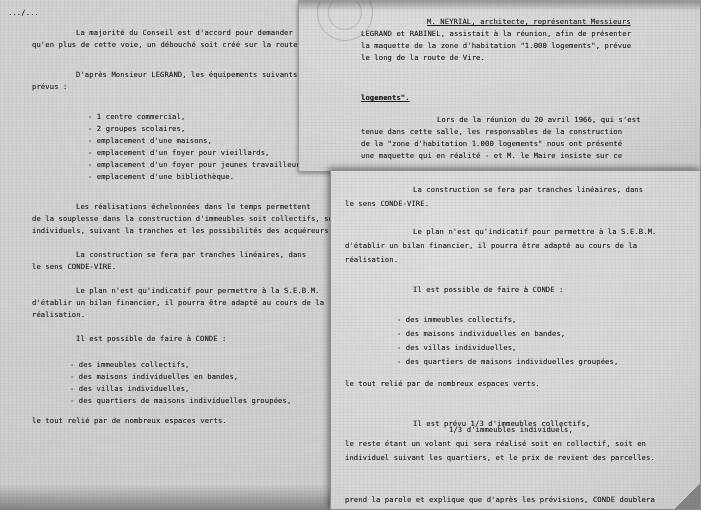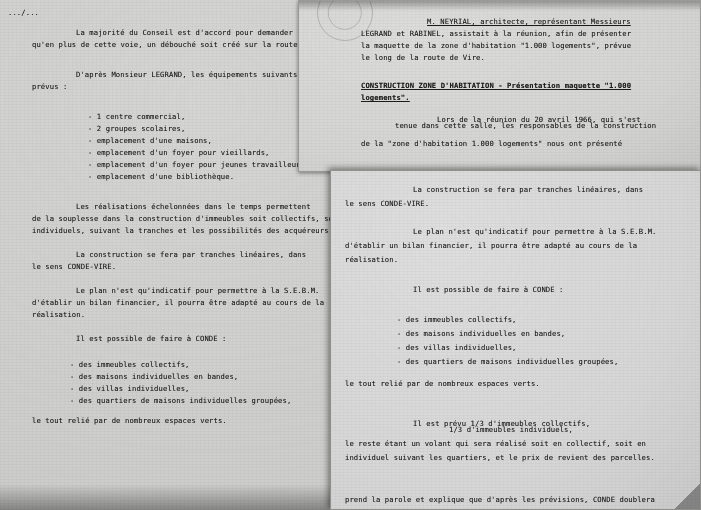--- a/index.html
+++ b/index.html
@@ -151,26 +151,26 @@
 
   <div class="sheet grain" id="sheet-top-right">
 
     <div class="stamp" style="left:18px;top:-16px;width:54px;height:54px;"></div>
 
     <div class="txt" style="left:128px;top:16px;text-decoration:underline;">M. NEYRIAL, architecte, représentant Messieurs</div>
     <div class="txt" style="left:62px;top:28px;">LEGRAND et RABINEL, assistait à la réunion, afin de présenter</div>
     <div class="txt" style="left:62px;top:40px;">la maquette de la zone d'habitation "1.000 logements", prévue</div>
     <div class="txt" style="left:62px;top:52px;">le long de la route de Vire.</div>
 
-    <div class="txt ul bold" style="left:62px;top:80px;">CONSTRUCTION ZONE D'HABITATION - Présentation maquette "1.000</div>
     <div class="txt ul bold" style="left:62px;top:92px;">logements".</div>
 
     <div class="txt" style="left:122px;top:114px;padding-left:16px;">Lors de la réunion du 20 avril 1966, qui s'est</div>
-    <div class="txt" style="left:62px;top:120px;margin-left:34px;">tenue dans cette salle, les responsables de la construction</div>
+    <div class="txt" style="left:62px;top:126px;">tenue dans cette salle, les responsables de la construction</div>
     <div class="txt" style="left:62px;top:138px;">de la "zone d'habitation 1.000 logements" nous ont présenté</div>
+    <div class="txt" style="left:62px;top:150px;">une maquette qui en réalité - et M. le Maire insiste sur ce</div>
 
     <div class="edge-dark" style="left:0;top:0;width:403px;height:10px;"></div>
   </div>
 
   <div class="sheet grain" id="sheet-bottom-right">
 
     <div class="txt" style="left:82px;top:14px;">La construction se fera par tranches linéaires, dans</div>
     <div class="txt" style="left:14px;top:28px;">le sens CONDE-VIRE.</div>
 
     <div class="txt" style="left:82px;top:56px;">Le plan n'est qu'indicatif pour permettre à la S.E.B.M.</div>

